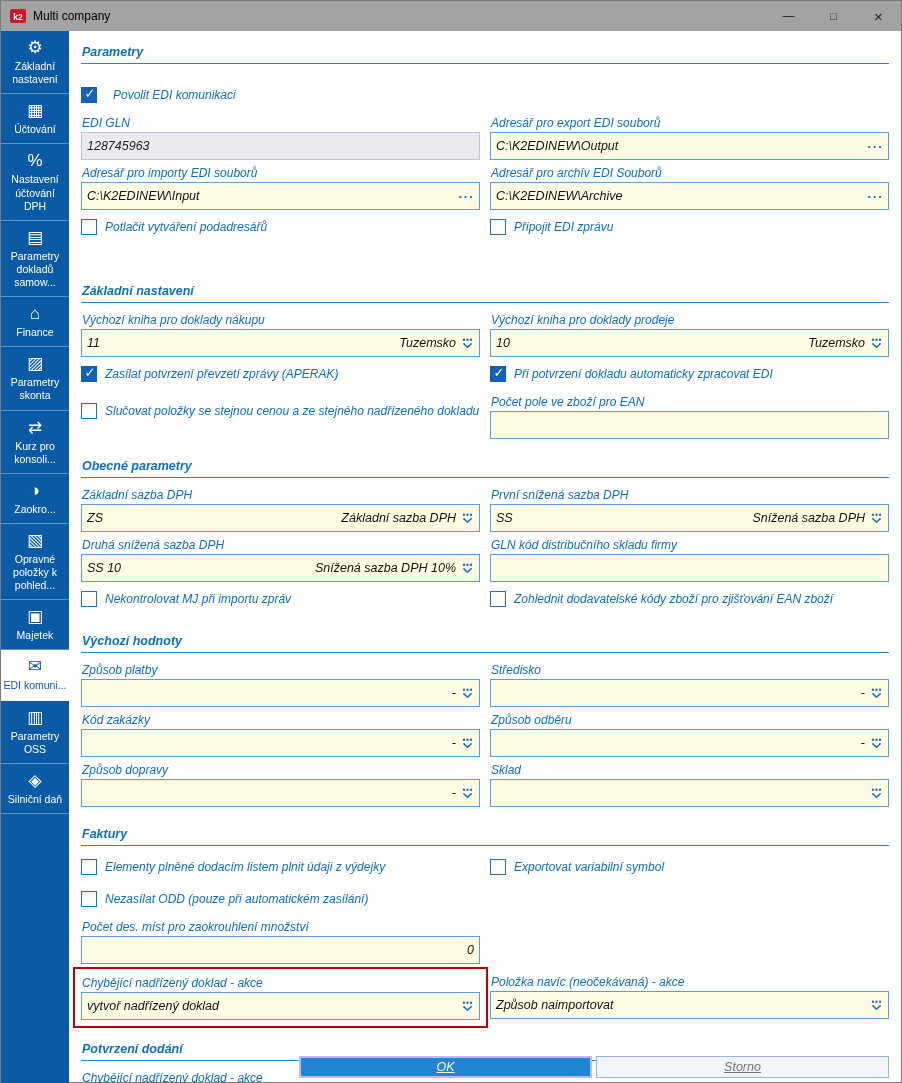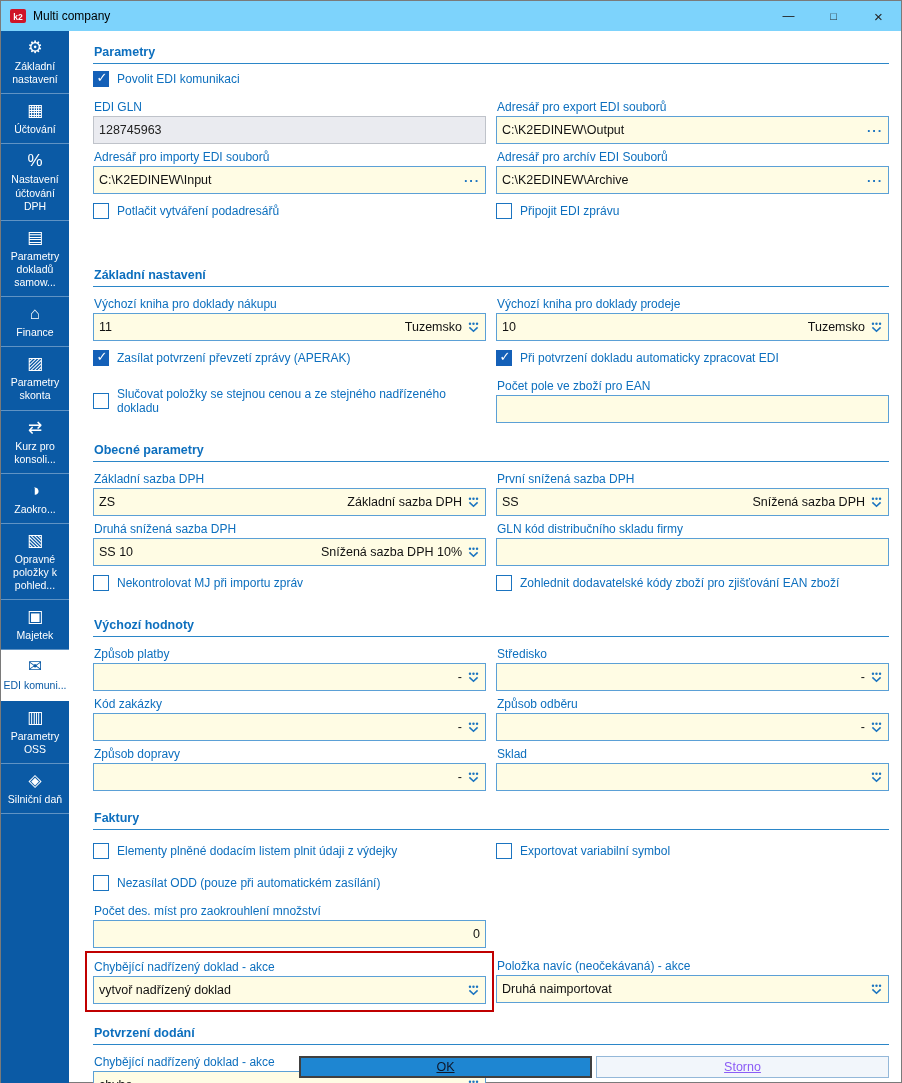--- a/index.html
+++ b/index.html
@@ -1,78 +1,78 @@
 <!DOCTYPE html>
 <html><head>
 <meta charset="utf-8">
 <style>
   * { margin:0; padding:0; box-sizing:border-box; }
   html,body { width:902px; height:1083px; font-family:"Liberation Sans","DejaVu Sans",sans-serif; background:#fff; overflow:hidden; }
   .window { width:902px; height:1083px; border:1px solid #7a7a7a; background:#fff; position:relative; }
 
   
-  .titlebar { height:30px; display:flex; align-items:center; background:#7dd3fc; }
+  .titlebar { height:30px; display:flex; align-items:center; background:#a3a3a3; }
   .app-icon { width:16px; height:16px; margin:0 7px 0 9px; flex:0 0 auto; }
   .win-title { font-size:12px; color:#000; }
   .win-controls { margin-left:auto; display:flex; height:30px; }
   .win-btn { width:45px; display:flex; align-items:center; justify-content:center; color:#222; cursor:pointer; }
   .win-btn.min { font-size:12px; }
   .win-btn.max { font-size:11px; }
   .win-btn.cls { font-size:15px; }
 
   
   .layout { display:flex; height:1052px; }
   .sidebar { width:68px; background:#0b5aa5; overflow:hidden; flex:0 0 auto; }
   .side-item { display:flex; flex-direction:column; align-items:center; text-align:center;
                padding:8px 2px 7px; border-bottom:1px solid rgba(255,255,255,.35);
                color:#fff; font-size:10.5px; line-height:1.25; cursor:pointer; }
   .side-item .icon { font-size:17px; line-height:1; margin-bottom:4px; }
   .side-item.selected { background:#fff; color:#0b5aa5; }
 
-  .main { flex:1; padding:8px 12px 0 24px; position:relative; height:1052px; overflow:hidden; }
+  .main { flex:1; padding:8px 12px 0 12px; position:relative; height:1052px; overflow:hidden;font-style:italic; }
 
   
   .sec-header { color:#0d6fbe; font-weight:bold; font-size:12.5px; border-bottom:1px solid #2b86c8;
                 padding:0 0 4px 1px; margin:20px 0 4px; }
   .sec-header.first { margin-top:6px; }
   .sec-header.gap-lg { margin-top:42px; }
 
   
   .row { display:grid; grid-template-columns:1fr 1fr; column-gap:10px; align-items:start; }
   .fld-label { color:#0d6fbe; font-size:12px; margin:6px 0 2px 1px; white-space:nowrap; }
   .fld { display:flex; align-items:center; height:28px; background:#fffce4; border:1px solid #5ba0d6;
          padding:0 5px; font-size:12.5px; color:#111; }
   .fld .val { white-space:nowrap; }
   .fld .val2 { margin-left:auto; white-space:nowrap; }
   .fld.disabled { background:#eaebf0; border-color:#bfc3ca; color:#222; }
   .browse { margin-left:auto; color:#1b74c0; font-weight:bold; font-size:13px; letter-spacing:1px; cursor:pointer; }
   .dd-icon { margin-left:5px; display:flex; align-items:center; cursor:pointer; flex:0 0 auto; }
 
   
   .cb-row { display:flex; align-items:center; margin:9px 0 7px; cursor:pointer; }
-  .cb-row.mt12 { margin-top:7px; }
+  .cb-row.mt12 { margin-top:23px;gap:8px; }
   .cb-row.cb-mid { margin-top:14px; }
   .checkbox { width:16px; height:16px; border:1px solid #1b74c0; background:#fff; margin-right:8px;
               position:relative; flex:0 0 auto; }
   .checkbox.checked { background:#1460b8; border-color:#1460b8; }
   .checkbox.checked::after { content:"✓"; position:absolute; left:2.5px; top:-2px; color:#fff;
                              font-size:13px; font-weight:bold; }
   .cb-label { color:#0d6fbe; font-size:12px; }
 
   
   .red-box { border:2px solid #c00000; padding:1px 6px 6px 6px; margin:3px -8px -6px -8px; }
   .pt6 { padding-top:5px; }
 
   
   .footer { position:absolute; right:12px; bottom:5px; display:flex; gap:4px; }
   .btn { width:293px; height:22px; display:flex; align-items:center; justify-content:center;
          font-size:12.5px; cursor:pointer; }
   .btn span { text-decoration:underline; }
-  .btn-ok { background:#1e86d2; border:2px solid #404040; color:#0f172a; }
-  .btn-storno { background:#f2f6fb; border:1px solid #94b8d9; color:#8b5cf6; }
+  .btn-ok { background:#1e86d2; border:2px solid #c4b5fd; color:#fef9c3; }
+  .btn-storno { background:#f2f6fb; border:1px solid #94b8d9; color:#737373; }
 </style>
 </head>
 <body>
 
 <div class="window">
 
   <div class="titlebar">
     <svg class="app-icon" viewBox="0 0 16 16">
       <rect x="0" y="1" width="16" height="14" rx="2" fill="#cf1428"></rect>
       <text x="8" y="11.5" text-anchor="middle" font-size="8.5" font-weight="bold" fill="#fff">k2</text>
@@ -445,21 +445,21 @@
                   <circle cx="7" cy="3" r="1.3" fill="#1b74c0"></circle>
                   <circle cx="10.8" cy="3" r="1.3" fill="#1b74c0"></circle>
                   <path d="M2.6 6.8 L7 11 L11.4 6.8" stroke="#1b74c0" stroke-width="1.7" fill="none"></path>
                 </svg>
               </span>
           </div>
         </div>
         <div class="cell pt6">
           <div class="fld-label">Položka navíc (neočekávaná) - akce</div>
           <div class="fld combo">
-            <span class="val">Druhá naimportovat</span>
+            <span class="val">Způsob naimportovat</span>
             <span class="val2"></span>
             <span class="dd-icon">
                 <svg viewBox="0 0 14 14" width="13" height="13">
                   <circle cx="3.2" cy="3" r="1.3" fill="#1b74c0"></circle>
                   <circle cx="7" cy="3" r="1.3" fill="#1b74c0"></circle>
                   <circle cx="10.8" cy="3" r="1.3" fill="#1b74c0"></circle>
                   <path d="M2.6 6.8 L7 11 L11.4 6.8" stroke="#1b74c0" stroke-width="1.7" fill="none"></path>
                 </svg>
               </span>
           </div>

